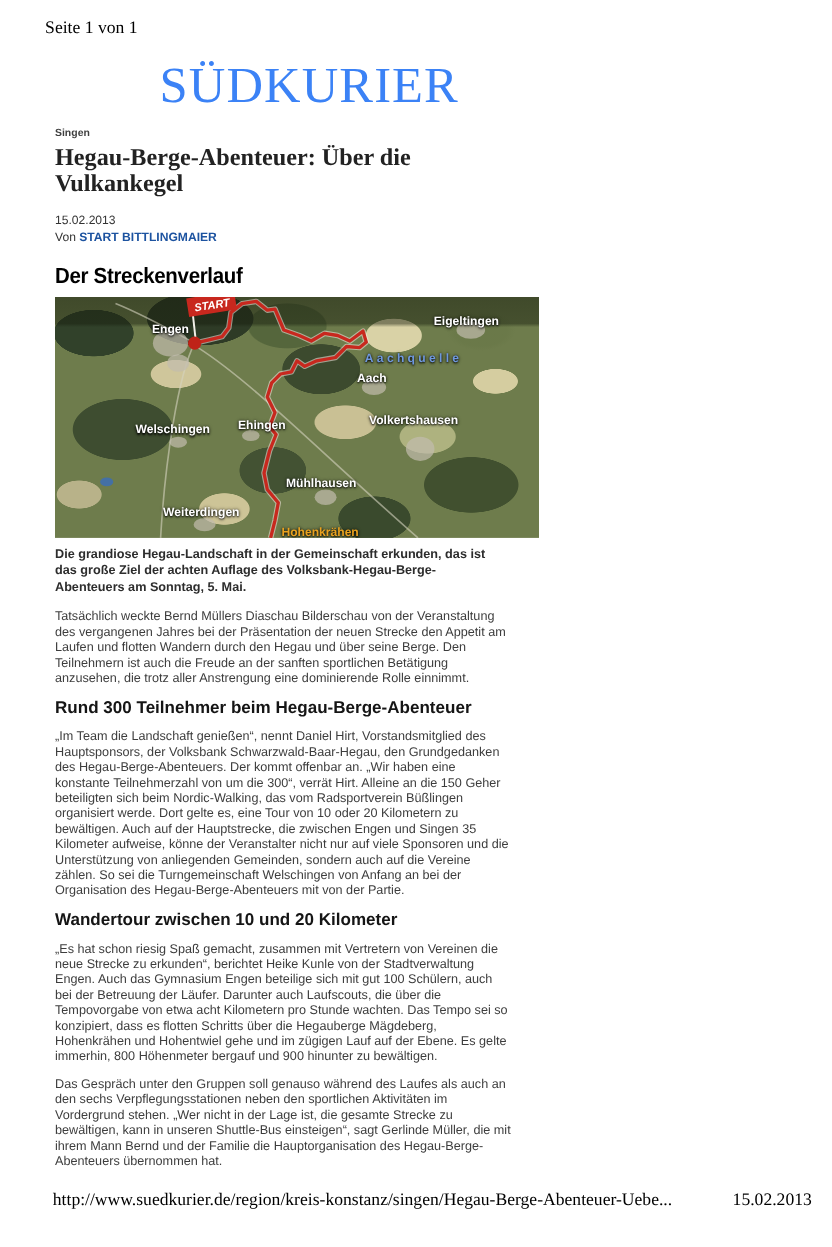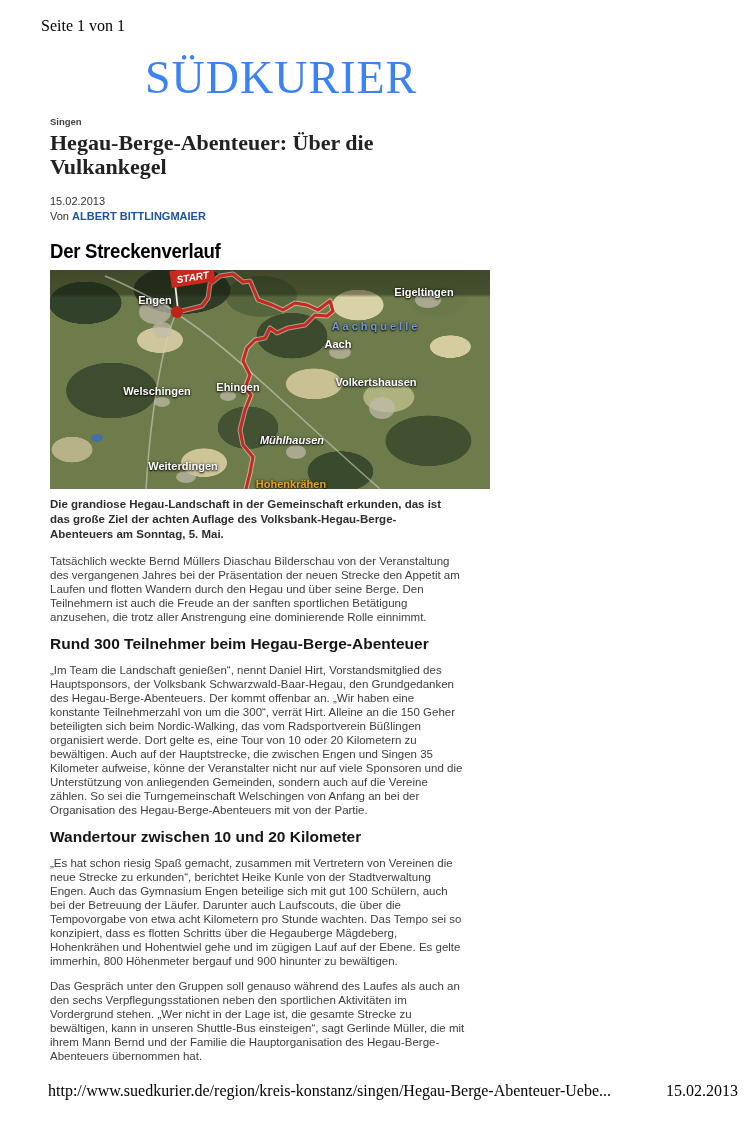--- a/index.html
+++ b/index.html
@@ -99,21 +99,21 @@
 </div>
 
 <div class="masthead">SÜDKURIER</div>
 
 <div class="article">
   <div class="kicker">Singen</div>
   <h1 class="headline">Hegau-Berge-Abenteuer: Über die Vulkankegel</h1>
   <div class="date-line">15.02.2013</div>
   <div class="byline">
     <span>Von</span>
-    <span class="author-link">ALBERT BITTLINGMAIER</span>
+    <span class="author-link">START BITTLINGMAIER</span>
   </div>
 
   <div class="map-title">Der Streckenverlauf</div>
 
   <div class="map">
     <svg width="440" height="219" viewBox="0 0 440 219">
 
       <path class="road" d="M130,46 C180,78 240,140 330,219"></path>
       <path class="road" d="M127,42 C112,70 100,150 96,219"></path>
       <path class="road" d="M127,42 C105,30 80,16 55,6"></path>
@@ -141,21 +141,21 @@
         <circle class="start-dot" cx="127" cy="42" r="6"></circle>
       </g>
     </svg>
   <span class="map-label town" style="left: 105px; top: 30px;">Engen</span>
       <span class="map-label town" style="left: 374px; top: 22px;">Eigeltingen</span>
       <span class="map-label water" style="left: 326px; top: 56px;">Aachquelle</span>
       <span class="map-label town" style="left: 288px; top: 74px;">Aach</span>
       <span class="map-label town" style="left: 107px; top: 121px;">Welschingen</span>
       <span class="map-label town" style="left: 188px; top: 117px;">Ehingen</span>
       <span class="map-label town" style="left: 326px; top: 112px;">Volkertshausen</span>
-      <span class="map-label town" style="left: 242px; top: 170px; font-style: italic;">Mühlhausen</span>
+      <span class="map-label town" style="left: 242px; top: 170px;">Mühlhausen</span>
       <span class="map-label town" style="left: 133px; top: 196px;">Weiterdingen</span>
       <span class="map-label peak" style="left: 241px; top: 214px;">Hohenkrähen</span>
     </div>
 
   <p class="lead">Die grandiose Hegau-Landschaft in der Gemeinschaft erkunden, das ist das große Ziel der achten Auflage des Volksbank-Hegau-Berge-Abenteuers am Sonntag, 5. Mai.</p>
   <p class="body-p">Tatsächlich weckte Bernd Müllers Diaschau Bilderschau von der Veranstaltung des vergangenen Jahres bei der Präsentation der neuen Strecke den Appetit am Laufen und flotten Wandern durch den Hegau und über seine Berge. Den Teilnehmern ist auch die Freude an der sanften sportlichen Betätigung anzusehen, die trotz aller Anstrengung eine dominierende Rolle einnimmt.</p>
   <h2 class="subhead">Rund 300 Teilnehmer beim Hegau-Berge-Abenteuer</h2>
   <p class="body-p">„Im Team die Landschaft genießen“, nennt Daniel Hirt, Vorstandsmitglied des Hauptsponsors, der Volksbank Schwarzwald-Baar-Hegau, den Grundgedanken des Hegau-Berge-Abenteuers. Der kommt offenbar an. „Wir haben eine konstante Teilnehmerzahl von um die 300“, verrät Hirt. Alleine an die 150 Geher beteiligten sich beim Nordic-Walking, das vom Radsportverein Büßlingen organisiert werde. Dort gelte es, eine Tour von 10 oder 20 Kilometern zu bewältigen. Auch auf der Hauptstrecke, die zwischen Engen und Singen 35 Kilometer aufweise, könne der Veranstalter nicht nur auf viele Sponsoren und die Unterstützung von anliegenden Gemeinden, sondern auch auf die Vereine zählen. So sei die Turngemeinschaft Welschingen von Anfang an bei der Organisation des Hegau-Berge-Abenteuers mit von der Partie.</p>
   <h2 class="subhead">Wandertour zwischen 10 und 20 Kilometer</h2>
   <p class="body-p">„Es hat schon riesig Spaß gemacht, zusammen mit Vertretern von Vereinen die neue Strecke zu erkunden“, berichtet Heike Kunle von der Stadtverwaltung Engen. Auch das Gymnasium Engen beteilige sich mit gut 100 Schülern, auch bei der Betreuung der Läufer. Darunter auch Laufscouts, die über die Tempovorgabe von etwa acht Kilometern pro Stunde wachten. Das Tempo sei so konzipiert, dass es flotten Schritts über die Hegauberge Mägdeberg, Hohenkrähen und Hohentwiel gehe und im zügigen Lauf auf der Ebene. Es gelte immerhin, 800 Höhenmeter bergauf und 900 hinunter zu bewältigen.</p>

